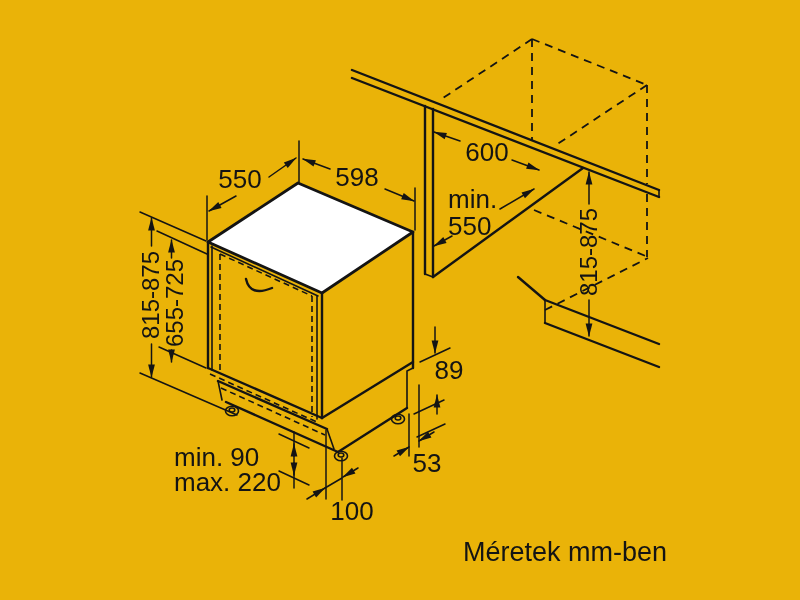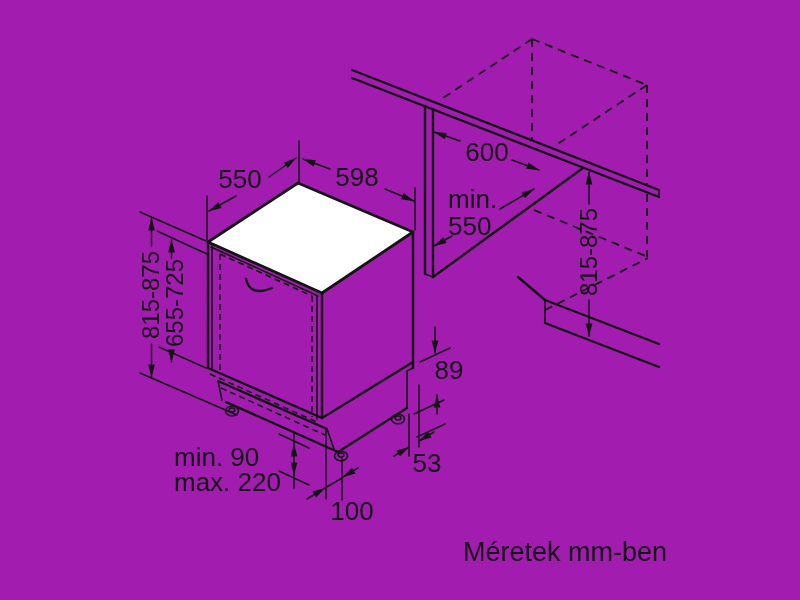--- a/index.html
+++ b/index.html
@@ -1,16 +1,16 @@
 <!DOCTYPE html>
 <html><head>
 <meta charset="utf-8">
 <style>
   html,body{margin:0;padding:0;background:#fff;}
-  .canvas{position:relative;width:800px;height:600px;background:#a21caf;overflow:hidden;
+  .canvas{position:relative;width:800px;height:600px;background:#eab308;overflow:hidden;
           font-family:"Liberation Sans", sans-serif;}
   svg{display:block;}
   svg text{fill:#141414;font-family:"Liberation Sans", sans-serif;}
   .ln{stroke:#141414;stroke-width:1.6;fill:none;stroke-linecap:round;}
   .ln-bold{stroke:#141414;stroke-width:2.4;fill:none;stroke-linejoin:round;stroke-linecap:round;}
   .ln-top{stroke:#141414;stroke-width:2.8;fill:#fff;stroke-linejoin:round;}
   .dash{stroke:#141414;stroke-width:1.6;fill:none;stroke-dasharray:6 4;stroke-linecap:butt;}
   .dash-n{stroke:#141414;stroke-width:1.8;fill:none;stroke-dasharray:8 6;stroke-linecap:butt;}
   .dim{stroke:#141414;stroke-width:1.5;fill:none;stroke-linecap:round;}
   .txt{font-size:26px;}

